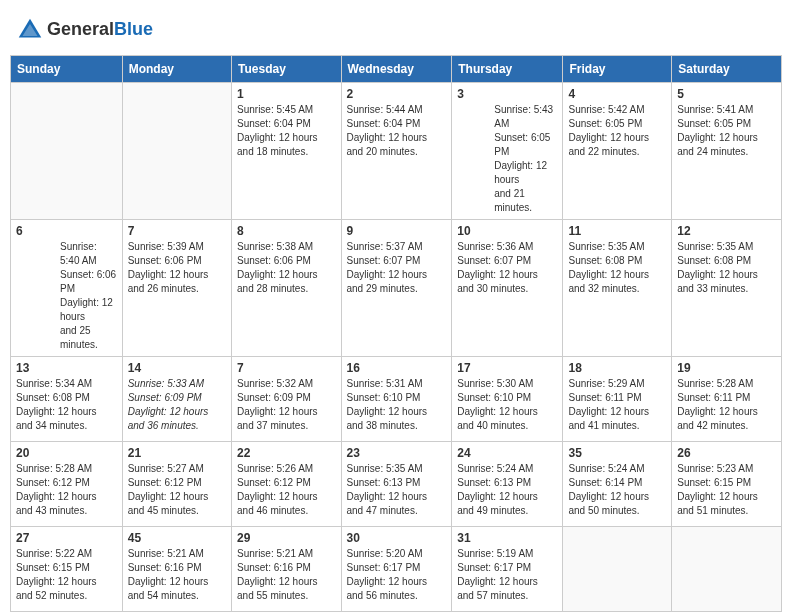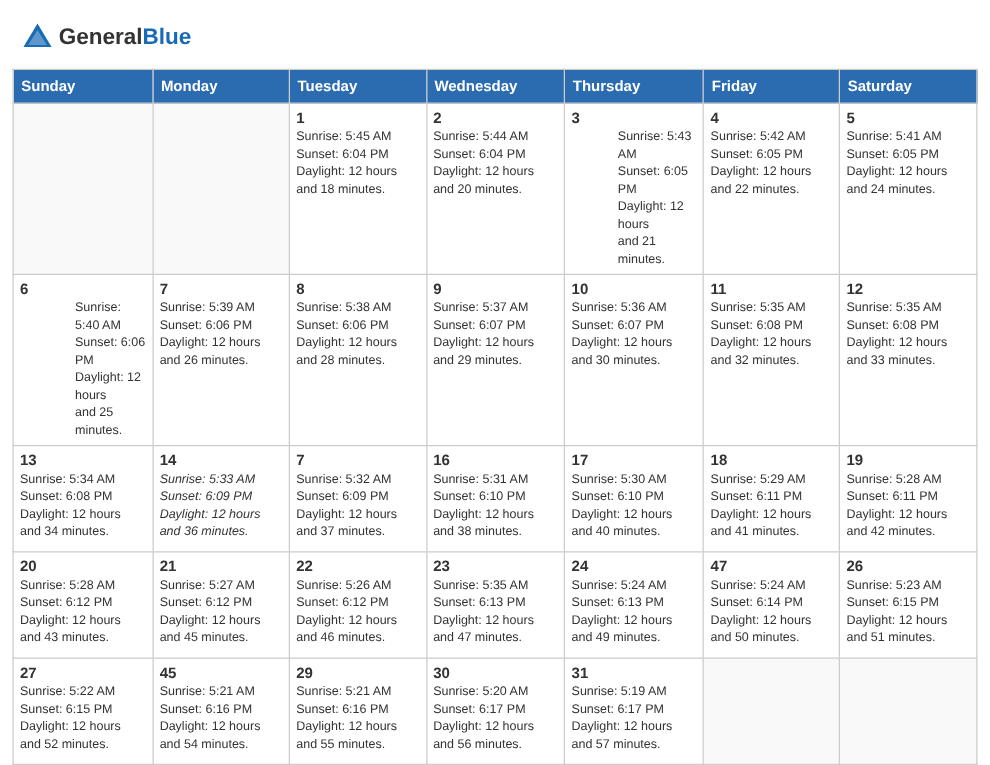--- a/index.html
+++ b/index.html
@@ -295,21 +295,21 @@
 and 47 minutes.</div>
         </td>
         <td>
           <span class="day-num">24</span>
           <div class="day-info" style="white-space: pre-line;">Sunrise: 5:24 AM
 Sunset: 6:13 PM
 Daylight: 12 hours
 and 49 minutes.</div>
         </td>
         <td>
-          <span class="day-num">47</span>
+          <span class="day-num">35</span>
           <div class="day-info" style="white-space: pre-line;">Sunrise: 5:24 AM
 Sunset: 6:14 PM
 Daylight: 12 hours
 and 50 minutes.</div>
         </td>
         <td>
           <span class="day-num">26</span>
           <div class="day-info" style="white-space: pre-line;">Sunrise: 5:23 AM
 Sunset: 6:15 PM
 Daylight: 12 hours

